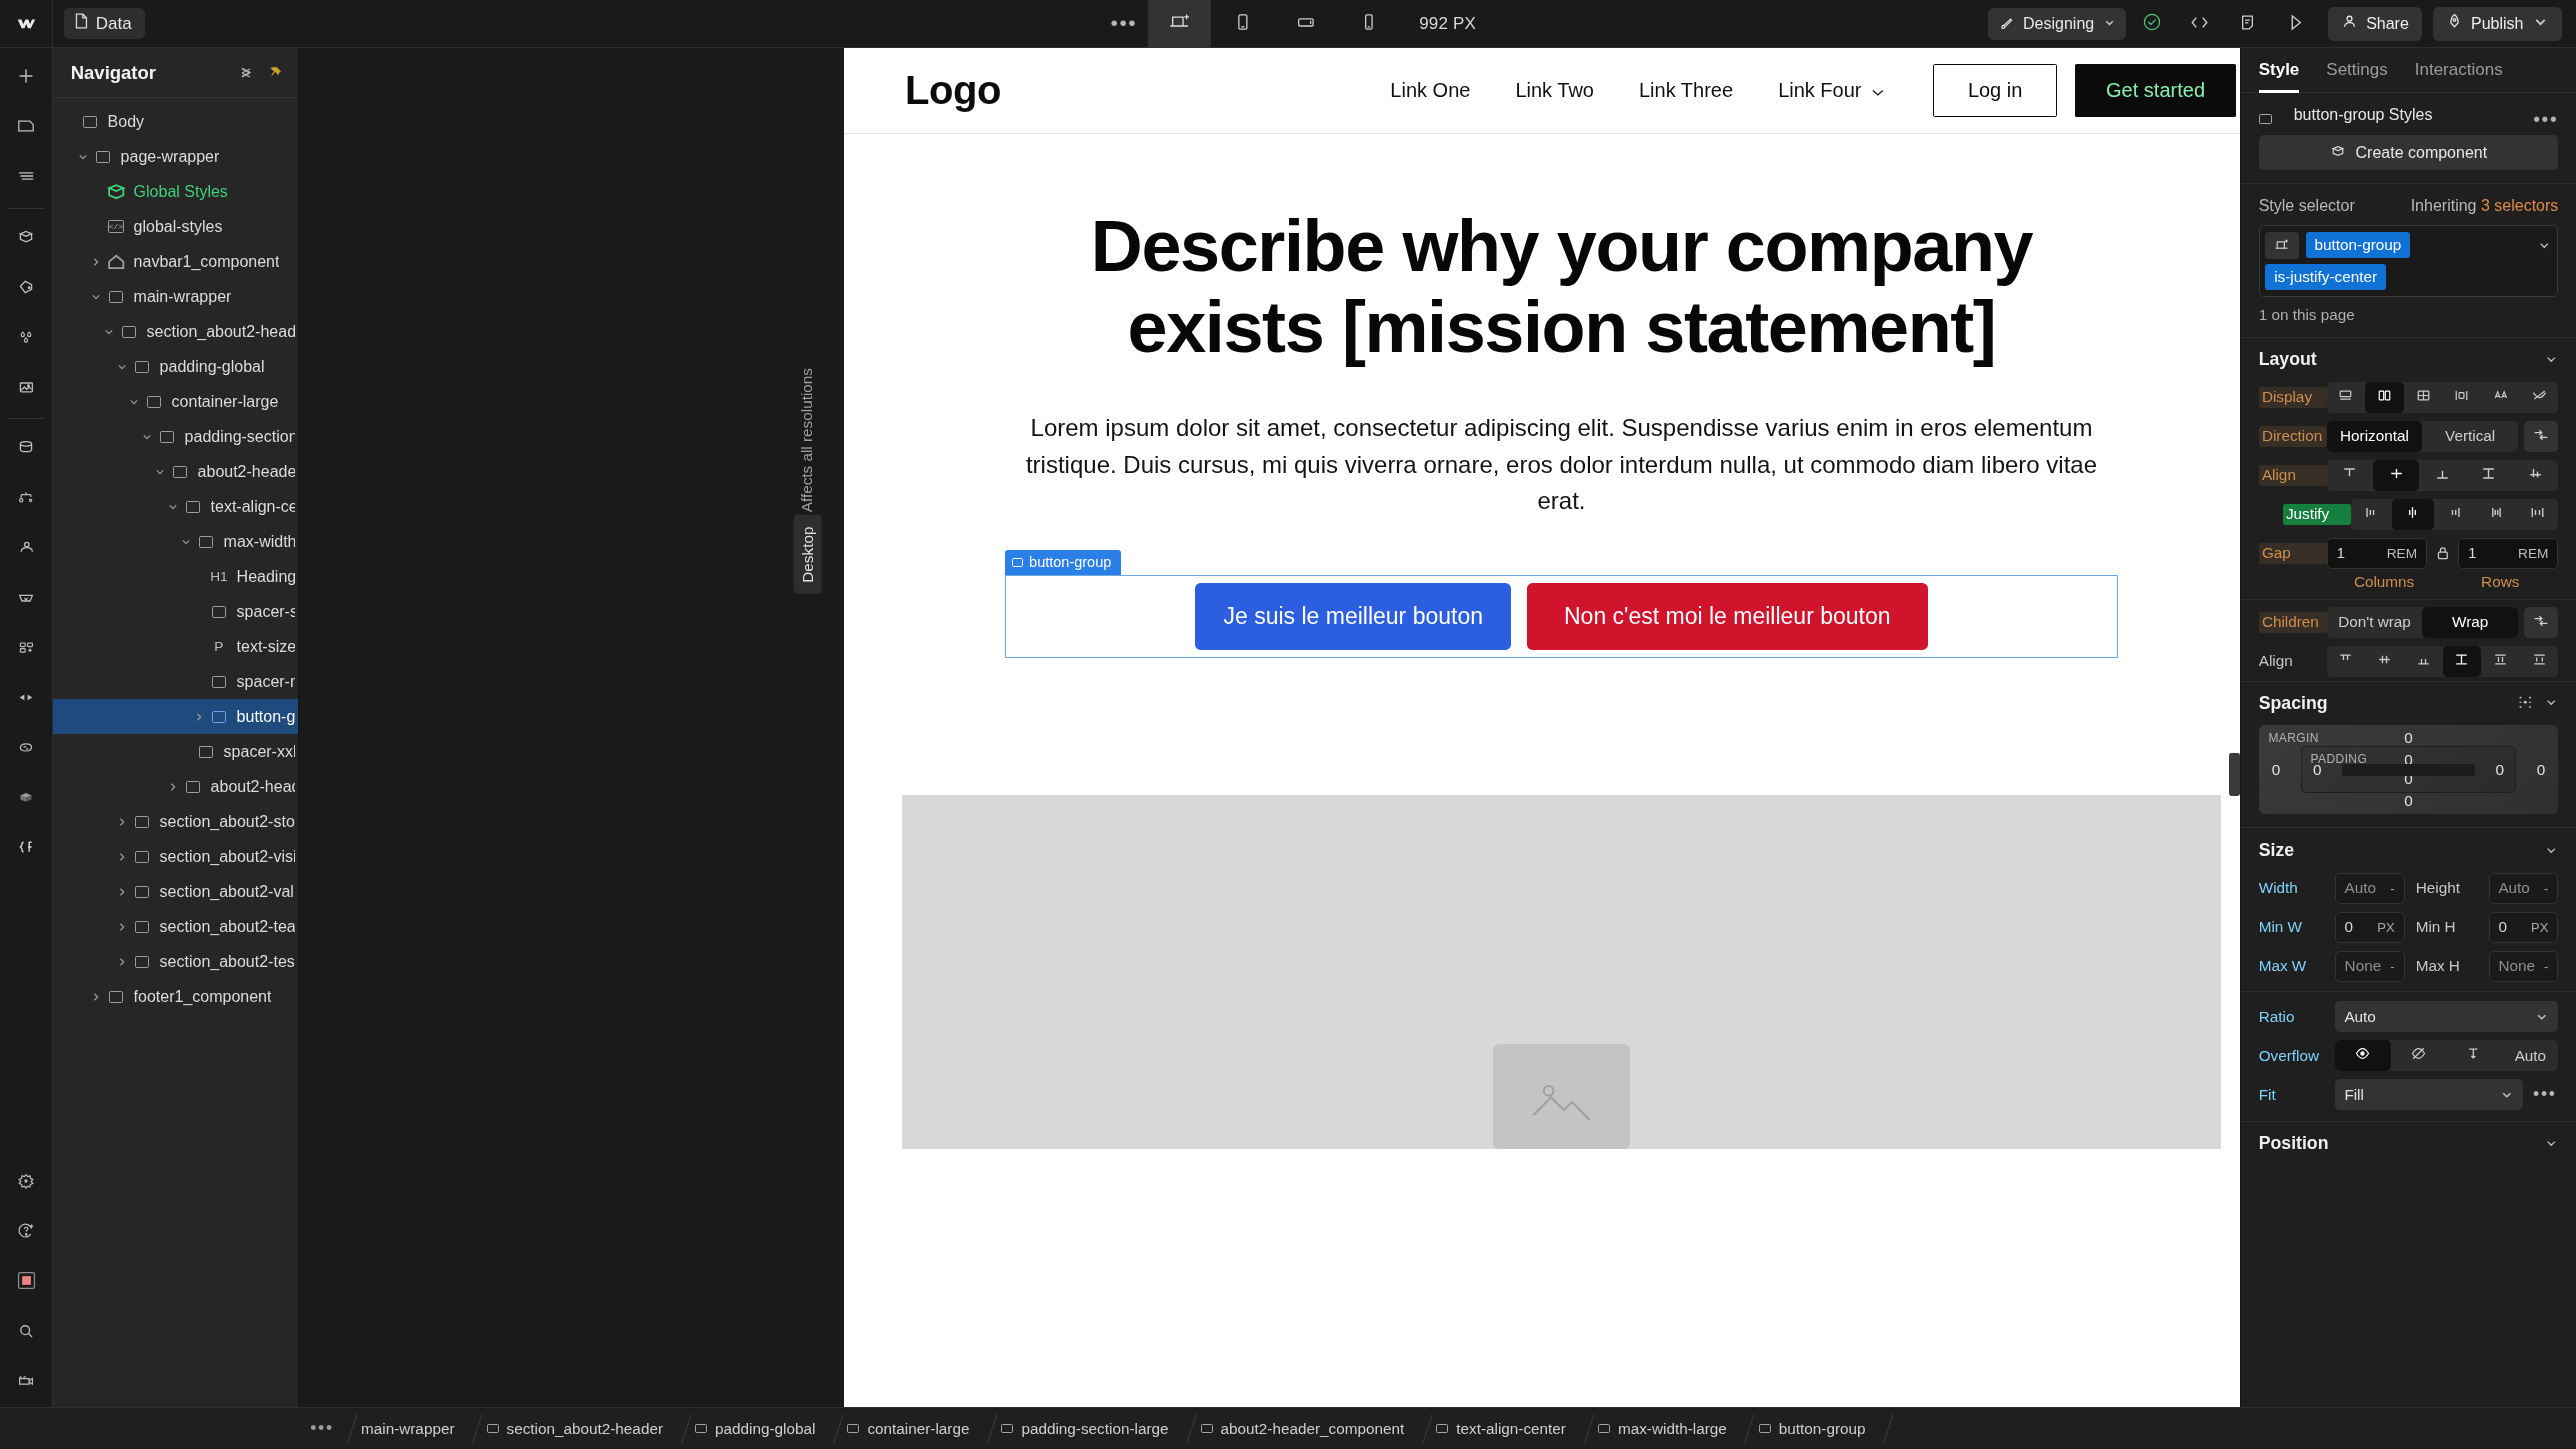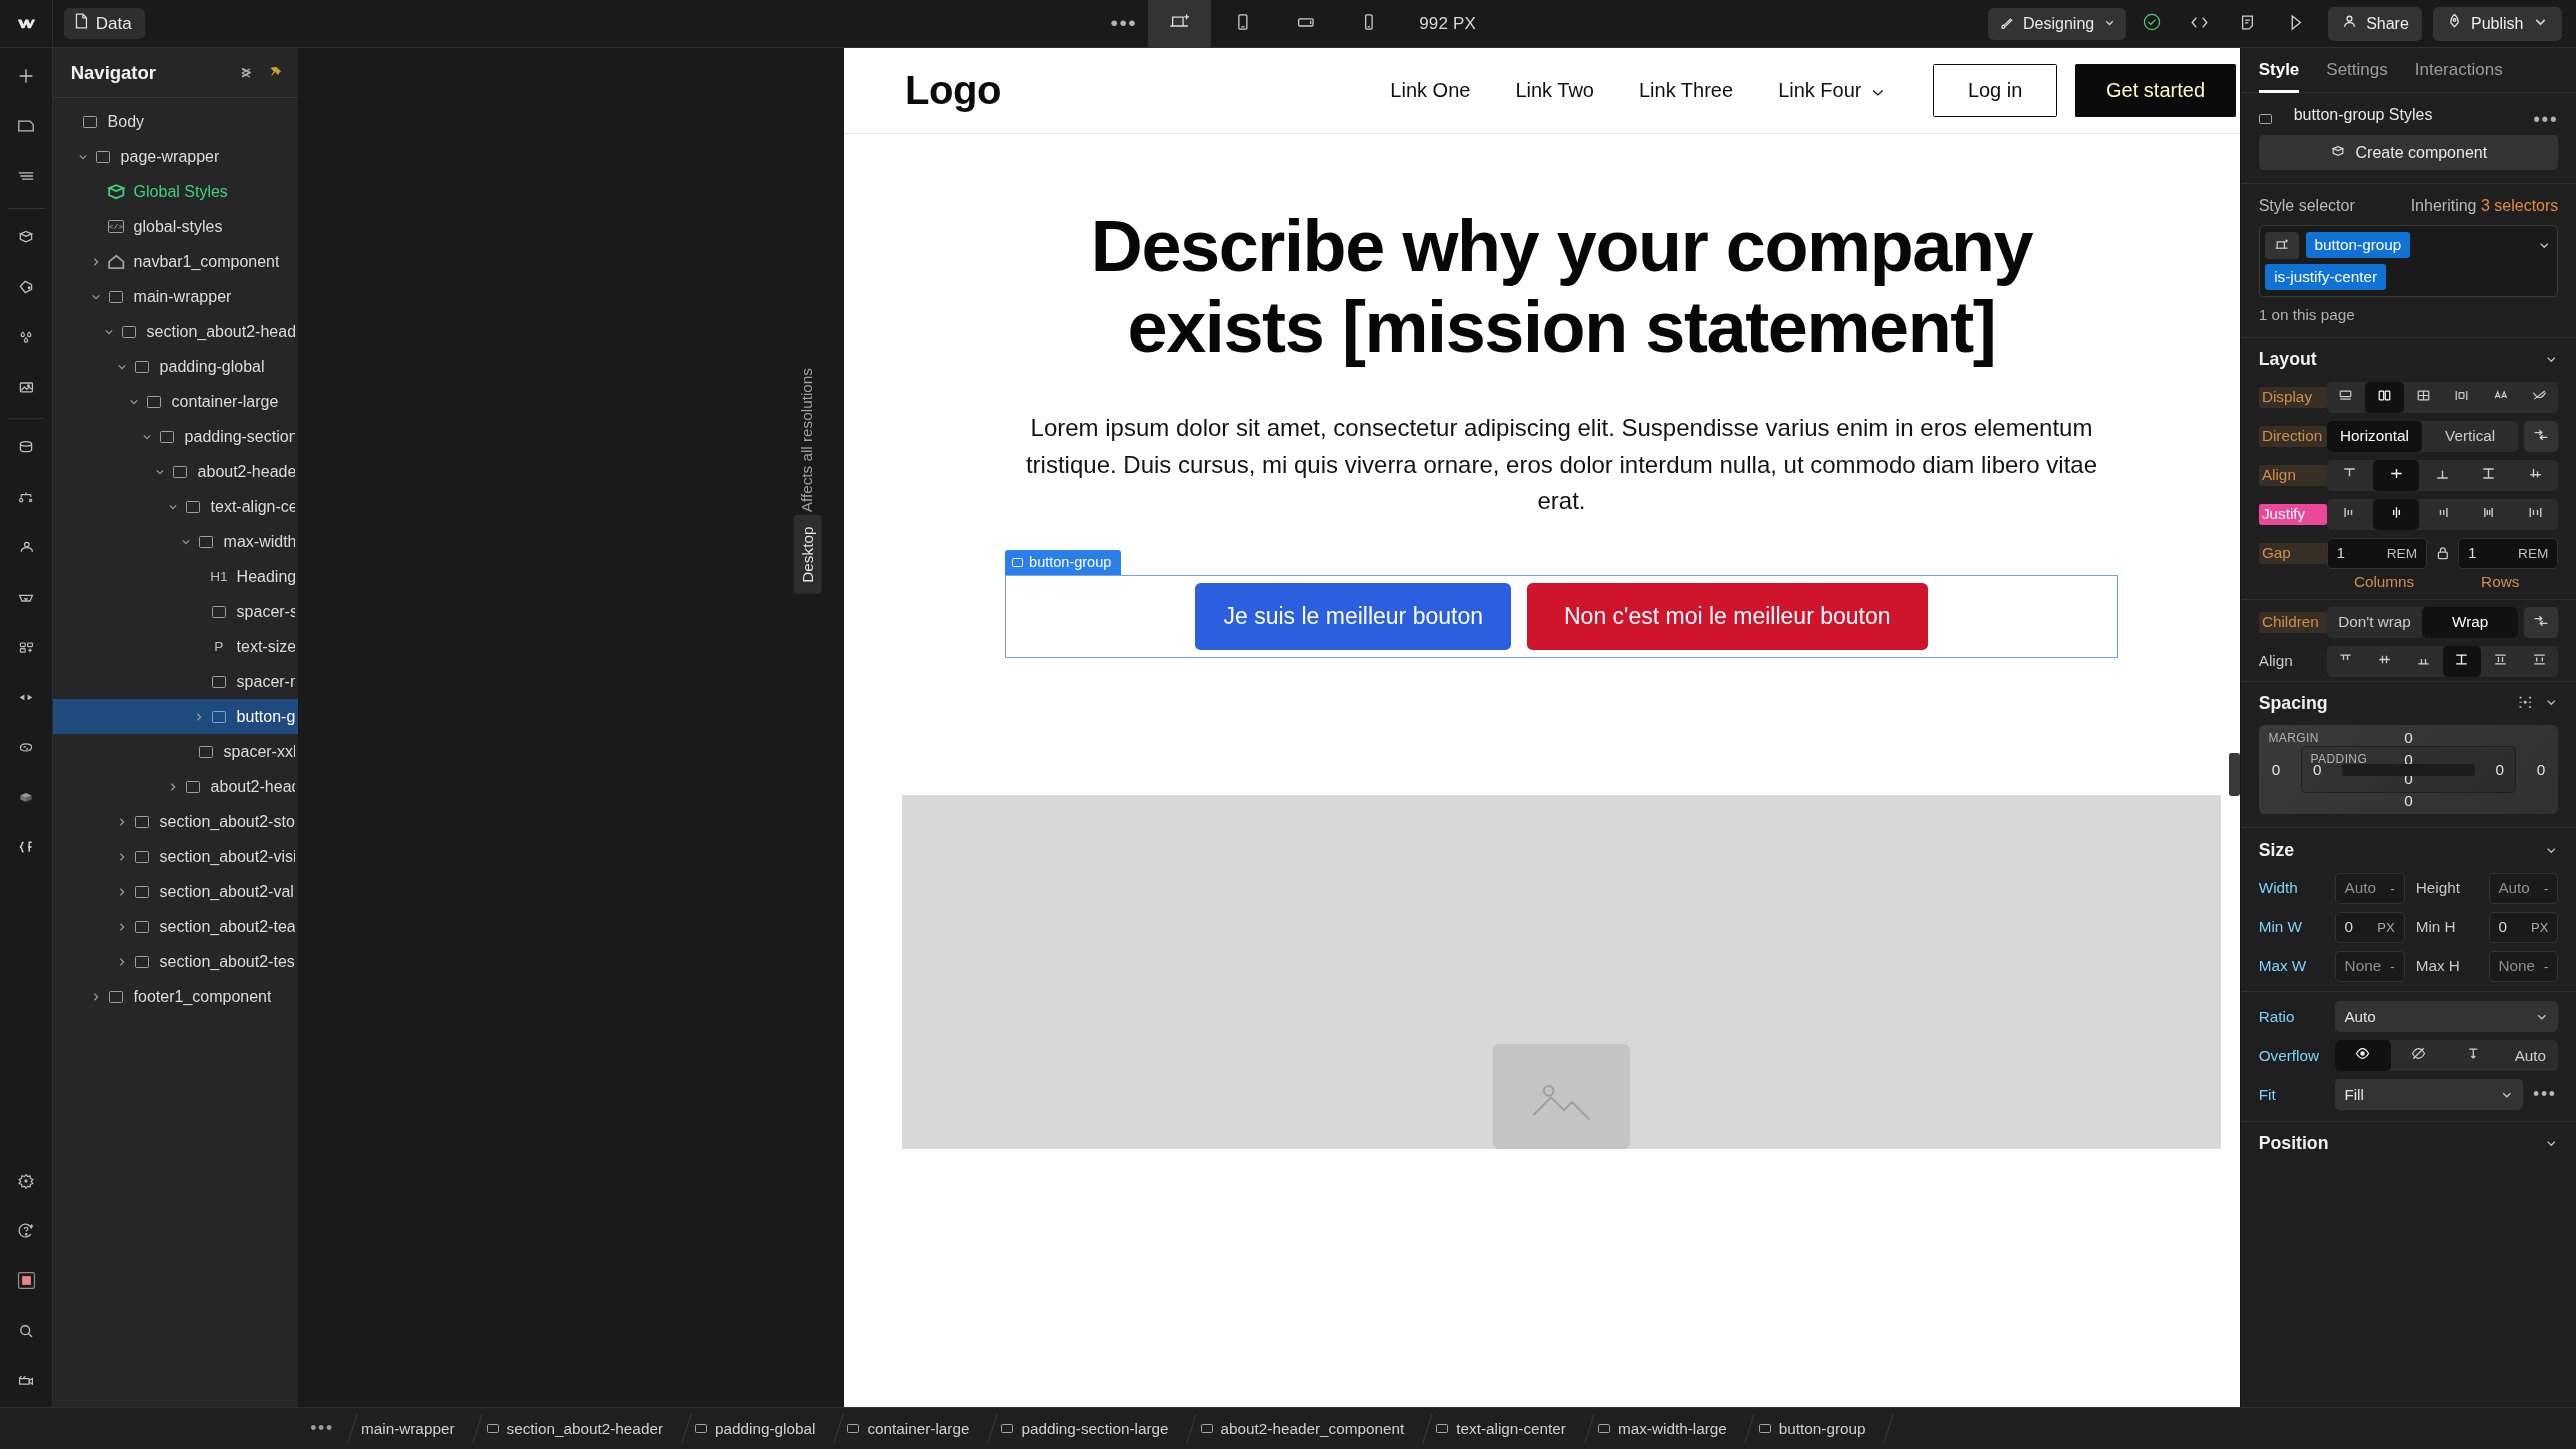--- a/index.html
+++ b/index.html
@@ -164,21 +164,21 @@
   .sitelogo { font-size: 40px; font-weight: bold; color: #0b0b0b; letter-spacing: -0.4px; }
   .navlinks { margin-left: auto; display: flex; align-items: center; gap: 45px; }
   .navlink { font-size: 20px; color: #111; display: flex; align-items: center; gap: 9.7px; }
   .navlink svg { width: 13.7px; height: 8.9px; }
   .navbtns { display: flex; align-items: center; gap: 17.7px; margin-left: 48px; }
   .btn-login {
     border: 1.4px solid #0b0b0b; background: #fff; color: #0b0b0b;
     font-size: 20px; padding: 13.7px 34px; border-radius: 1.6px;
   }
   .btn-start {
-    background: #0b0b0b; color: #fef9c3;
+    background: #0b0b0b; color: #86efac;
     font-size: 20px; padding: 15.3px 31px; border-radius: 1.6px; font-weight: 500;
   }
 
   .hero { padding: 72px 81px 0; text-align: center; }
   .hero h1 {
     font-size: 72px; line-height: 1.12; font-weight: bold; color: #070707;
     letter-spacing: -1.4px; max-width: 1119px; margin: 0 auto;
   }
   .hero p {
     margin: 43px auto 0; max-width: 1119px;
@@ -275,21 +275,21 @@
   .sec-head {
     display: flex; align-items: center; padding: 11.3px 17.7px 8px;
   }
   .sec-head .h { color: #f0f0f0; font-size: 17.7px; font-weight: bold; }
   .sec-head .right { margin-left: auto; display: flex; align-items: center; gap: 11.3px; color: #c0c0c0; }
   .sec-head svg { width: 14.5px; height: 14.5px; }
 
   .prow { display: flex; align-items: center; padding: 4px 17.7px 4px 17.7px; min-height: 32px; }
   .plabel { width: 68px; min-width: 68px; font-size: 15.3px; color: #d08e4e; }
   .plabel.plain { color: #c8c8c8; }
-  .plabel.sel { color: #ffffff; background: #ec4899; border-radius: 2.4px; padding: 1.6px 3.2px; width: 58px; }
+  .plabel.sel { color: #ffffff; background: #15803d; border-radius: 2.4px; padding: 1.6px 3.2px; width: 58px; margin-left: 24px; }
   .plabel.oh { background: rgba(208,142,78,.14); border-radius: 2.4px; padding: 1.6px 3.2px; width: 61px; }
 
   .segbar {
     flex: 1; display: flex; align-items: center;
     background: #2c2c2c; border-radius: 4.8px; height: 31px; overflow: hidden;
   }
   .seg {
     flex: 1; height: 31px; display: flex; align-items: center; justify-content: center;
     color: #cdcdcd; font-size: 15.3px;
   }

